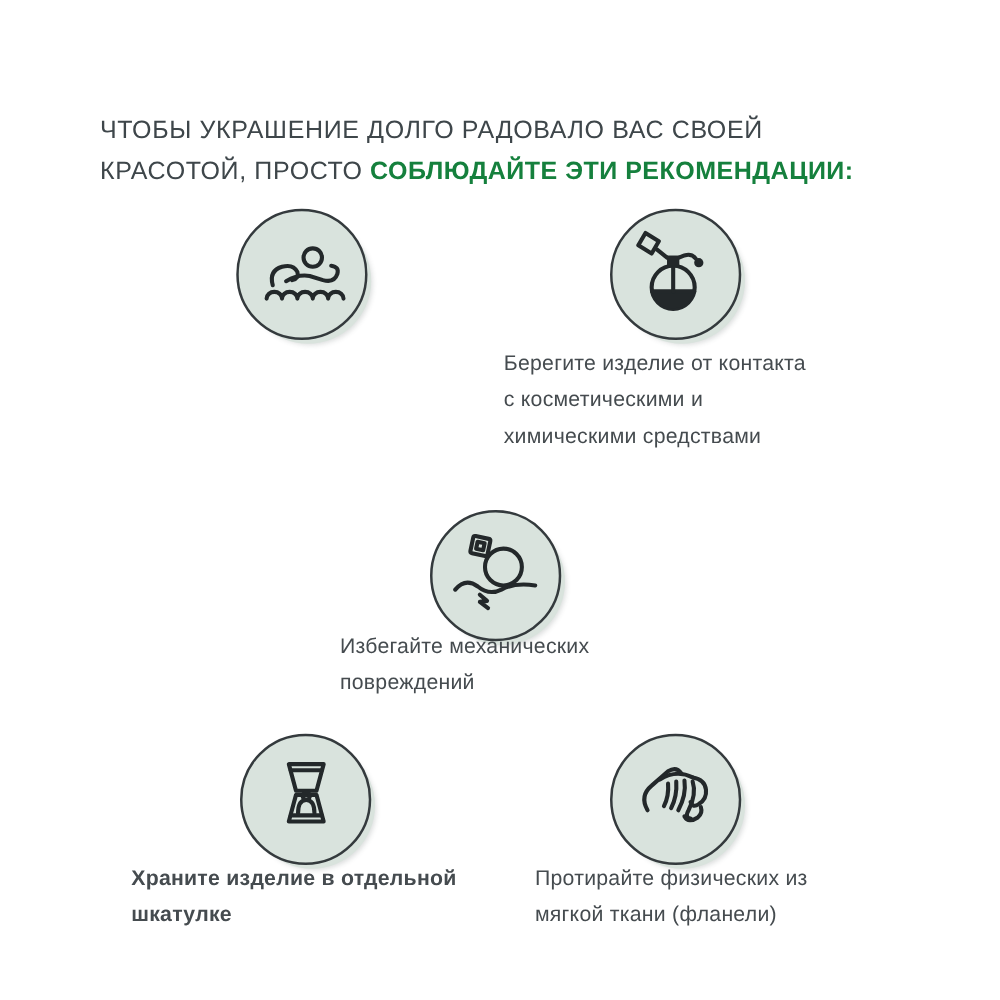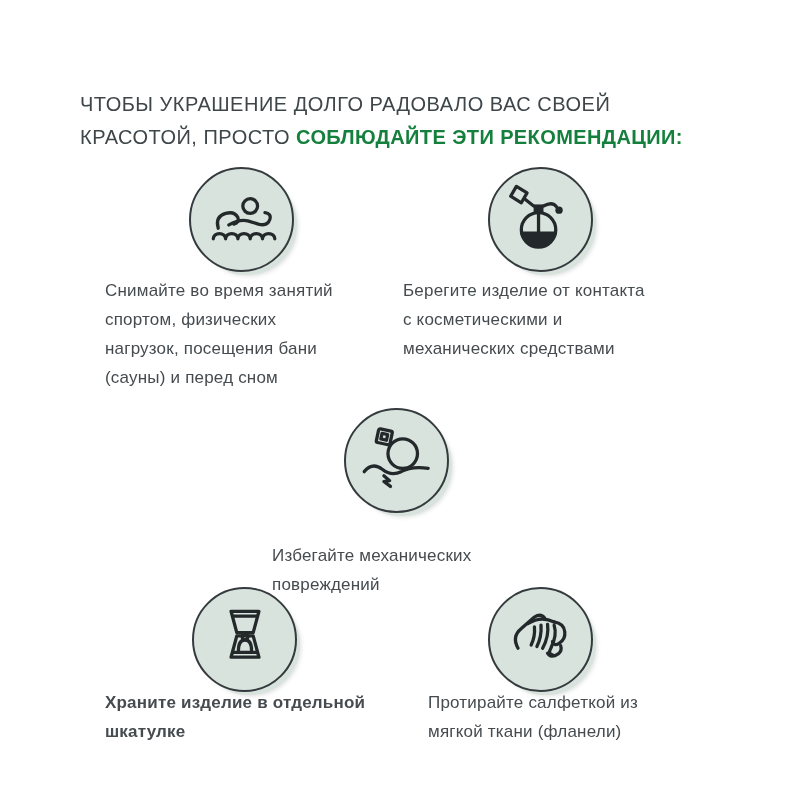--- a/index.html
+++ b/index.html
@@ -68,21 +68,21 @@
     white-space: pre-line;
   }
   
   .pos-icon-1 { left: 189px; top: 167px; }
   .pos-icon-2 { left: 488px; top: 167px; }
   .pos-icon-3 { left: 344px; top: 408px; }
   .pos-icon-4 { left: 192px; top: 587px; }
   .pos-icon-5 { left: 488px; top: 587px; }
   .pos-text-1 { left: 105px; top: 276px; width: 285px; }
   .pos-text-2 { left: 403px; top: 276px; width: 300px; }
-  .pos-text-3 { left: 272px; top: 541px; width: 300px; }
+  .pos-text-3 { left: 272px; top: 502px; width: 300px; }
   .pos-text-4 { left: 105px; top: 688px; width: 310px; font-weight: bold; }
   .pos-text-5 { left: 428px; top: 688px; width: 295px; }
 </style>
 </head>
 <body>
 
 <div class="canvas">
 
   <div class="header">
     <span>ЧТОБЫ УКРАШЕНИЕ ДОЛГО РАДОВАЛО ВАС СВОЕЙ
@@ -90,41 +90,37 @@
   </div>
 
   <div class="icon-circle pos-icon-1">
     <svg viewBox="0 0 100 100" aria-hidden="true">
       <path d="M15 73 a7.5 6.5 0 0 1 15 0 a7.5 6.5 0 0 1 15 0 a7.5 6.5 0 0 1 15 0 a7.5 6.5 0 0 1 15 0 a7.5 6.5 0 0 1 15 0"></path>
       <circle cx="60" cy="33" r="9"></circle>
       <path d="M21 60 Q17 46 30 42 Q41 39 45 47 Q47 53 40 55"></path>
       <path d="M34 56 Q46 49 57 51 L70 55 Q81 58 84 49 Q86 42 78 41"></path>
     </svg>
   </div>
-  <div class="caption pos-text-1">Снимайте во время занятий
-спортом, физических
-нагрузок, посещения бани
-(сауны) и перед сном</div>
 
   <div class="icon-circle pos-icon-2">
     <svg viewBox="0 0 100 100" aria-hidden="true">
       <circle cx="47" cy="62" r="21"></circle>
       <path class="fill" d="M26.5 66 A21 21 0 0 0 67.5 66 Z"></path>
       <path d="M26.5 66 H67.5"></path>
       <path d="M47 40 V66"></path>
       <rect class="fill" x="41" y="31" width="12" height="10"></rect>
       <path d="M41 33 L31 25"></path>
       <polygon points="20,9 33,17 26,29 13,21"></polygon>
       <path d="M53 33 Q64 27 69 34"></path>
       <circle class="fill" cx="72" cy="38" r="4.5"></circle>
     </svg>
   </div>
   <div class="caption pos-text-2">Берегите изделие от контакта
 с косметическими и
-механических средствами</div>
+химическими средствами</div>
 
   <div class="icon-circle pos-icon-3">
     <svg viewBox="0 0 100 100" aria-hidden="true">
       <circle cx="57" cy="41" r="18"></circle>
       <rect x="26" y="12" width="17" height="17" rx="2" transform="rotate(12 34.5 20.5)"></rect>
       <rect x="31" y="17" width="7" height="7" transform="rotate(12 34.5 20.5)" stroke-width="3"></rect>
       <path d="M10 63 Q20 51 32 60 Q43 69 55 63 Q68 56 88 59"></path>
       <path d="M34 68 L41 74 L34 75 L42 81" stroke-width="3"></path>
     </svg>
   </div>
@@ -149,16 +145,16 @@
       <path d="M22 60 Q14 46 26 36 L42 22 Q50 17 55 24"></path>
       <path d="M34 30 Q50 20 66 28"></path>
       <path d="M42 34 Q43 46 38 56" stroke-width="3"></path>
       <path d="M50 32 Q51 46 45 58" stroke-width="3"></path>
       <path d="M58 31 Q60 45 52 60" stroke-width="3"></path>
       <path d="M66 32 Q70 44 62 60 Q58 67 64 68" stroke-width="3"></path>
       <path d="M66 28 Q78 30 79 40 Q80 49 72 54 Q66 58 64 52"></path>
       <path d="M58 66 Q62 73 71 67 Q76 63 74 57" stroke-width="3"></path>
     </svg>
   </div>
-  <div class="caption pos-text-5">Протирайте салфеткой из
+  <div class="caption pos-text-5">Протирайте физических из
 мягкой ткани (фланели)</div>
 
 </div>
 
 </body></html>

